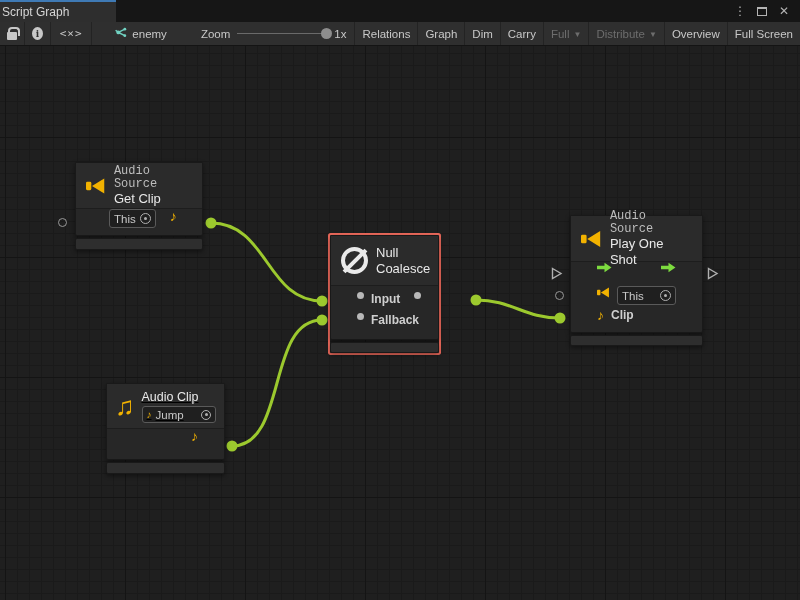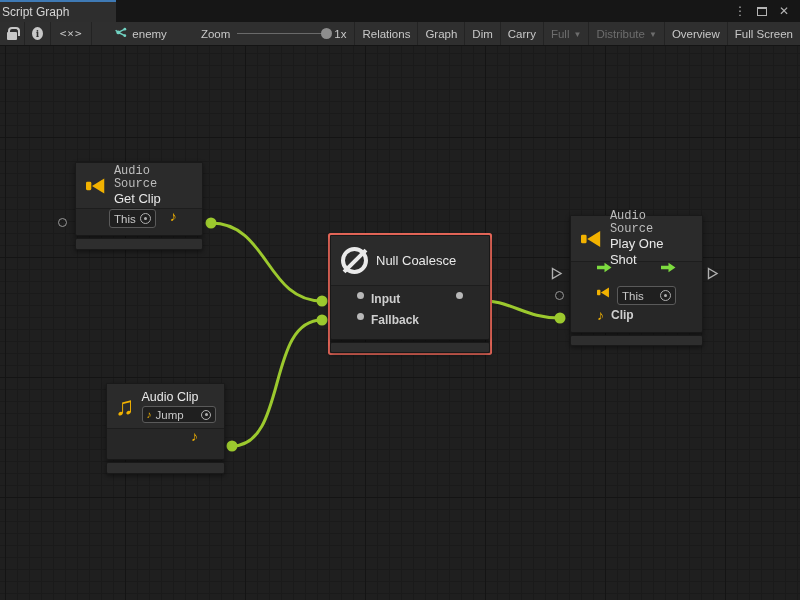--- a/index.html
+++ b/index.html
@@ -213,21 +213,21 @@
           <span class="target-icon"></span>
         </span>
         <span class="spacer"></span>
         <span class="note">♪</span>
       </div>
     </div>
     <div class="node-footer" style="height:12px;"></div>
   </div>
   <span class="ext hollow-circle" style="left:58px; top:172px;"></span>
 
-  <div class="node selected" style="left:330px; top:189px; width:160px;">
+  <div class="node selected" style="left:330px; top:189px; width:109px;">
     <div class="node-main">
       <div class="node-header" style="height:50px;">
         <span class="null-icon"></span>
         <div class="node-title">Null Coalesce</div>
       </div>
       <div style="padding:6px 0 5px;">
         <div class="row" style="height:21px;">
           <span class="gray-dot"></span>
           <span class="port-label">Input</span>
           <span class="spacer"></span>
@@ -239,21 +239,21 @@
         </div>
       </div>
     </div>
     <div class="node-footer" style="height:11px;"></div>
   </div>
 
   <div class="node" style="left:106px; top:337px; width:119px;">
     <div class="node-main">
       <div class="node-header" style="height:45px; gap:7px; padding:0 8px;">
         <span class="note-big">♫</span>
-        <div style="flex:1;">
+        <div style="flex:1;text-decoration:underline;">
           <div class="node-title" style="font-size:12.5px;">Audio Clip</div>
           <span class="unit-field" style="height:17px; margin-top:1px;">
             <span class="note" style="font-size:10px;">♪</span>
             <span class="fval">Jump</span>
             <span class="target-icon" style="width:10px;height:10px;"></span>
           </span>
         </div>
       </div>
       <div class="row" style="height:30px; justify-content:flex-end;">
         <span class="note">♪</span>

